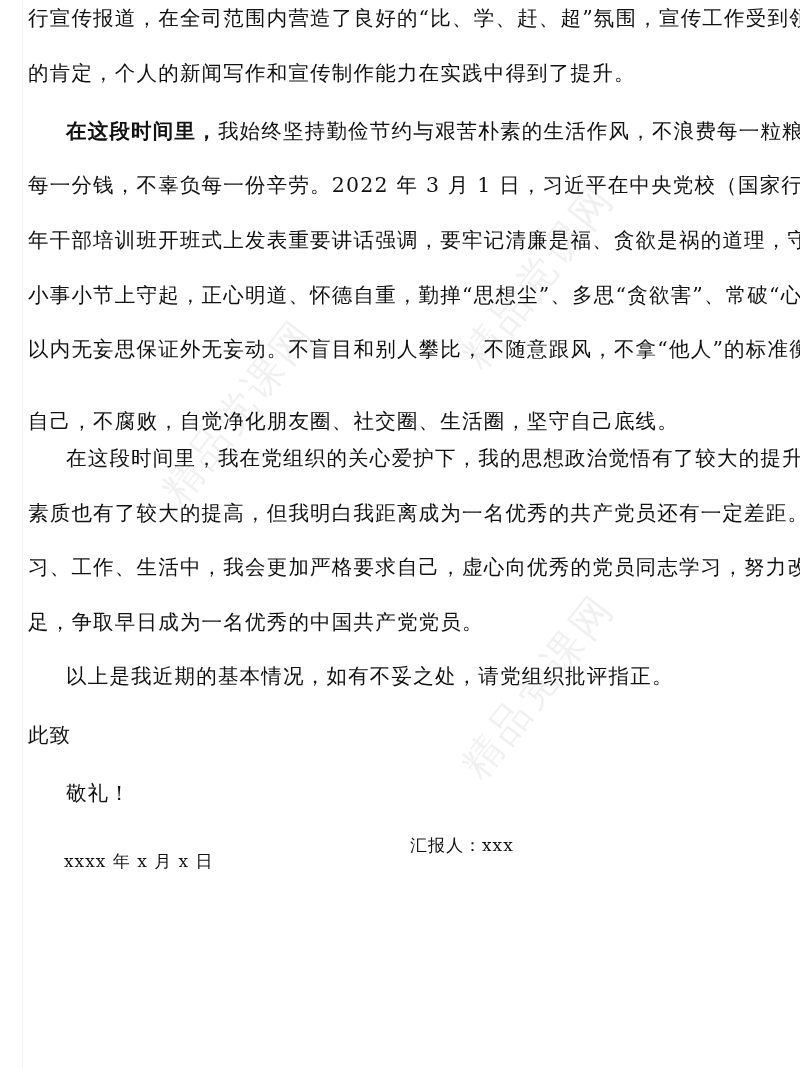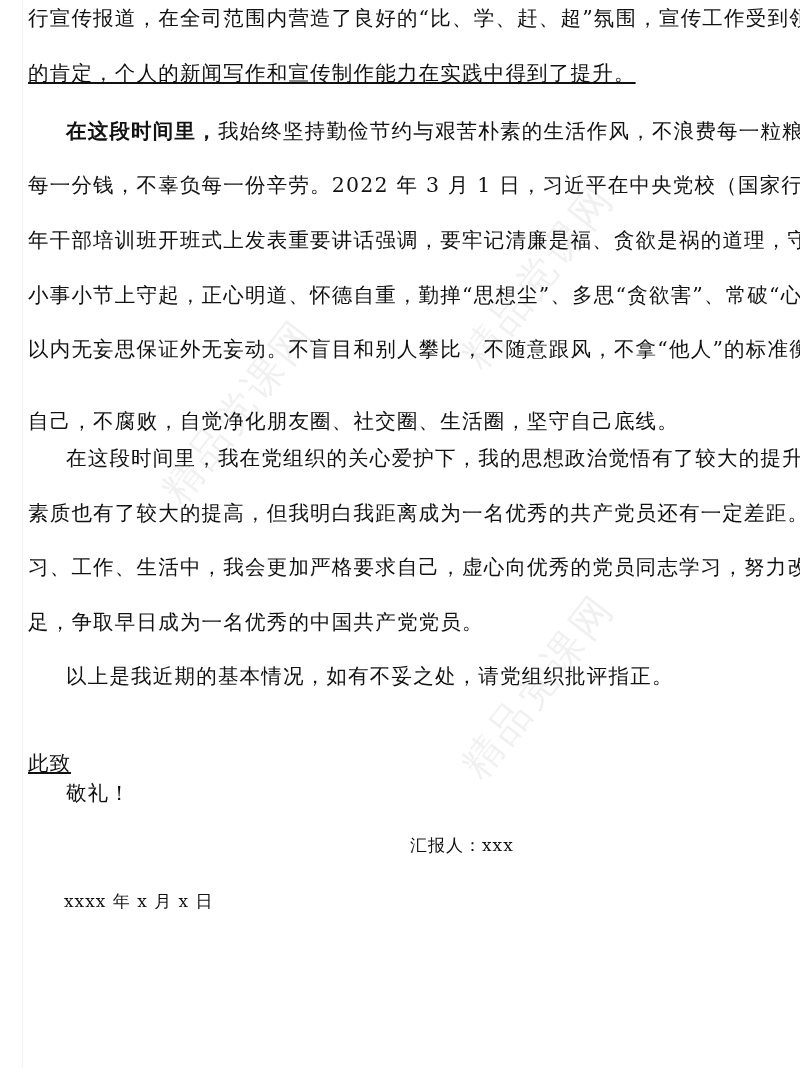--- a/index.html
+++ b/index.html
@@ -20,33 +20,33 @@
 <body>
 
 <div class="page-edge"></div>
 
 <div class="wm" style="left:170px; top:470px;">精品党课网</div>
 <div class="wm" style="left:470px; top:745px;">精品党课网</div>
 <div class="wm" style="left:470px; top:335px;">精品党课网</div>
 
 <div>
   <div class="line" style="top:6px;">行宣传报道，在全司范围内营造了良好的“比、学、赶、超”氛围，宣传工作受到领导与同事</div>
-  <div class="line" style="top:61px;text-decoration:underline;">的肯定，个人的新闻写作和宣传制作能力在实践中得到了提升。</div>
+  <div class="line" style="top:61px;">的肯定，个人的新闻写作和宣传制作能力在实践中得到了提升。</div>
 
   <div class="line indent" style="top:119px;"><span class="bold">在这段时间里，</span><span>我始终坚持勤俭节约与艰苦朴素的生活作风，不浪费每一粒粮食，不乱花</span></div>
   <div class="line" style="top:173px;">每一分钱，不辜负每一份辛劳。2022 年 3 月 1 日，习近平在中央党校（国家行政学院）中青</div>
   <div class="line" style="top:228px;">年干部培训班开班式上发表重要讲话强调，要牢记清廉是福、贪欲是祸的道理，守住内心，从</div>
   <div class="line" style="top:283px;">小事小节上守起，正心明道、怀德自重，勤掸“思想尘”、多思“贪欲害”、常破“心中贼”，</div>
   <div class="line" style="top:337px;">以内无妄思保证外无妄动。不盲目和别人攀比，不随意跟风，不拿“他人”的标准衡量、要求</div>
   <div class="line" style="top:409px;">自己，不腐败，自觉净化朋友圈、社交圈、生活圈，坚守自己底线。</div>
 
   <div class="line indent" style="top:446px;">在这段时间里，我在党组织的关心爱护下，我的思想政治觉悟有了较大的提升，个人综合</div>
   <div class="line" style="top:501px;">素质也有了较大的提高，但我明白我距离成为一名优秀的共产党员还有一定差距。在今后的学</div>
   <div class="line" style="top:555px;">习、工作、生活中，我会更加严格要求自己，虚心向优秀的党员同志学习，努力改正自己的不</div>
   <div class="line" style="top:610px;">足，争取早日成为一名优秀的中国共产党党员。</div>
 
   <div class="line indent" style="top:664px;">以上是我近期的基本情况，如有不妥之处，请党组织批评指正。</div>
-  <div class="line" style="top:751px; letter-spacing:1px;text-decoration:underline;">此致</div>
+  <div class="line" style="top:723px; letter-spacing:1px;">此致</div>
   <div class="line indent" style="top:781px; letter-spacing:1px;">敬礼！</div>
 
   <div class="signer" style="top:833px;">汇报人：xxx</div>
-  <div class="date" style="top:889px;">xxxx 年 x 月 x 日</div>
+  <div class="date" style="top:849px;">xxxx 年 x 月 x 日</div>
 </div>
 
 </body></html>

